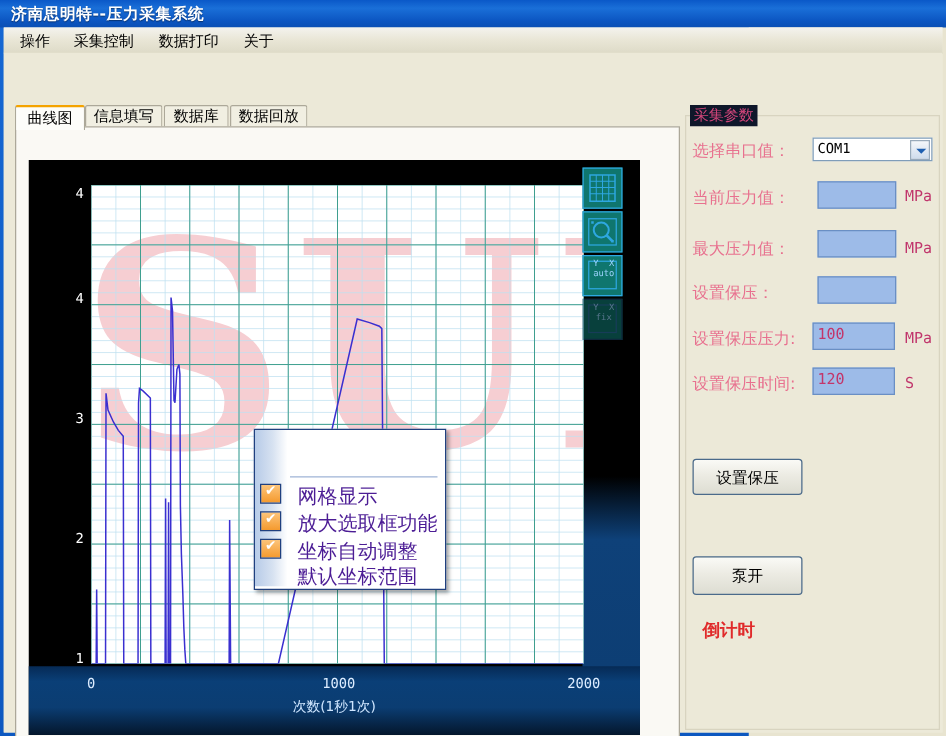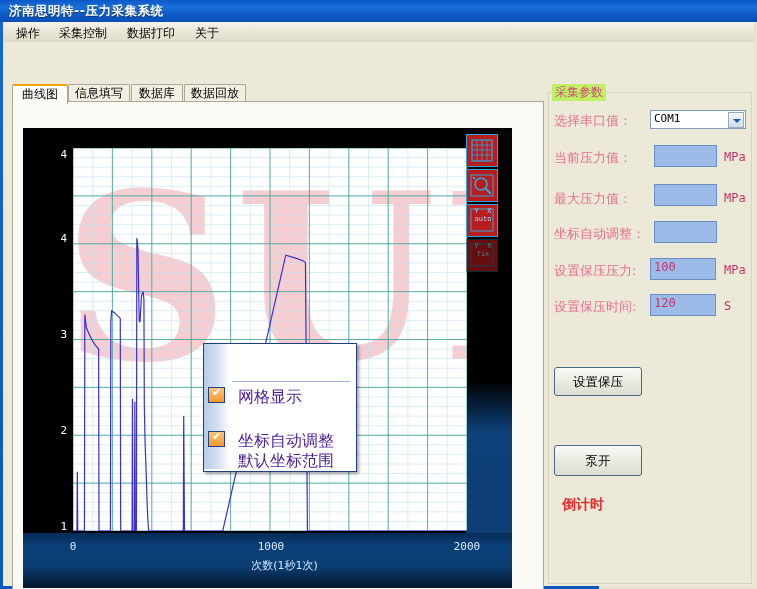--- a/index.html
+++ b/index.html
@@ -50,50 +50,50 @@
   .chart-grad-bottom{position:absolute;left:0;bottom:0;width:489px;height:55px;
      background:linear-gradient(to bottom,#062a55 0%,#0a3f77 22%,#0b3d72 60%,#04162c 100%);}
   .plot{position:absolute;left:50px;top:20px;width:394px;height:383px;background:#ffffff;overflow:hidden;}
 
   .watermark{position:absolute;left:-10px;top:-20px;width:420px;height:420px;
     font-size:230px;color:#f6ccd0;font-family:"DejaVu Serif","Liberation Serif",serif;
     font-weight:bold;letter-spacing:6px;line-height:300px;opacity:.95;white-space:nowrap;}
 
   .ylabel{position:absolute;left:62px;top:20px;color:#9fd4ff;font-size:11px;
      font-family:"DejaVu Sans Mono","Liberation Mono",monospace;white-space:nowrap;}
-  .xlabel{position:absolute;left:0;top:430px;width:489px;text-align:center;color:#cfe6ff;font-size:11px;padding-left:17px;}
+  .xlabel{position:absolute;left:0;top:430px;width:489px;text-align:center;color:#cfe6ff;font-size:11px;}
   .ytick{position:absolute;color:#ffffff;font-size:11px;text-align:right;width:18px;
      font-family:"DejaVu Sans Mono","Liberation Mono",monospace;}
   .xtick{position:absolute;color:#dcecff;font-size:11px;text-align:center;width:44px;
      font-family:"DejaVu Sans Mono","Liberation Mono",monospace;}
 
   .tool-icons{position:absolute;left:443px;top:6px;width:34px;}
   .ticon{position:relative;width:32px;height:33px;margin-bottom:2px;
-    border:1px solid #2ea7e0;background:#b91c1c;box-sizing:border-box;}
+    border:1px solid #2ea7e0;background:#0f766e;box-sizing:border-box;}
   .ticon.dim{border-color:#1b4a6e;opacity:.55;}
   .ticon-lbl{position:absolute;left:0;top:2px;width:32px;text-align:center;color:#9fd4ff;
     font-size:7px;font-family:"DejaVu Sans Mono","Liberation Mono",monospace;line-height:8px;}
 
   
   .ctxmenu{position:absolute;left:180px;top:215px;width:152px;height:127px;
     background:#ffffff;border:1px solid #20407f;box-shadow:2px 2px 3px rgba(0,0,0,.35);}
   .ctx-gutter{position:absolute;left:0;top:0;width:26px;height:125px;
     background:linear-gradient(to right,#b7cbe8 0%,#d7e2f1 55%,#ffffff 100%);}
   .ctx-coord{position:absolute;left:34px;top:4px;color:#000;font-size:11px;line-height:15px;
     font-family:"DejaVu Sans Mono","Liberation Mono",monospace;}
   .ctx-sep{position:absolute;left:28px;top:37px;width:118px;height:1px;background:#9fb4d6;}
   .ctx-row{position:absolute;left:0;width:152px;height:22px;cursor:default;}
   .ctx-chk{position:absolute;left:4px;top:3px;width:17px;height:16px;
     background:linear-gradient(to bottom,#fcc47a,#f59a2e);border:1px solid #20407f;box-sizing:border-box;}
   .ctx-chk:after{content:"✔";position:absolute;left:3px;top:-2px;color:#fff;font-size:11px;}
   .ctx-lbl{position:absolute;left:34px;top:3px;color:#4c1d95;font-size:16px;white-space:nowrap;}
 
   
   .rpanel{position:absolute;left:545px;top:42px;width:204px;height:500px;}
-  .grp-title{position:absolute;left:4px;top:0;color:#d2457a;font-size:12px;background:#bef264;padding:0 3px;z-index:2;}
+  .grp-title{position:absolute;left:4px;top:0;color:#d2457a;font-size:12px;background:#0f172a;padding:0 3px;z-index:2;}
   .grp-box{position:absolute;left:0;top:8px;width:202px;height:490px;border:1px solid #d8d4c0;border-top:1px solid #d8d4c0;}
 
   .rlabel{position:absolute;color:#e8718f;font-size:13px;white-space:nowrap;}
   .rinput{position:absolute;background:#9dbbe8;border:1px solid #6a8fc4;box-sizing:border-box;
     color:#c3366a;font-size:12px;padding:1px 3px;
     font-family:"DejaVu Sans Mono","Liberation Mono",monospace;}
   .runit{position:absolute;color:#c0356b;font-size:12px;
     font-family:"DejaVu Sans Mono","Liberation Mono",monospace;}
   .rselect{position:absolute;background:#fff;border:1px solid #7f9db9;box-sizing:border-box;
     color:#000;font-size:11px;padding:1px 3px;font-family:"DejaVu Sans Mono","Liberation Mono",monospace;}
@@ -285,20 +285,24 @@
             </div>
 
             <div class="ctxmenu">
               <div class="ctx-gutter"></div>
               <div class="ctx-sep"></div>
 
               <div class="ctx-row" style="top:40px;">
                 <span class="ctx-chk"></span>
                 <span class="ctx-lbl">网格显示</span>
               </div>
+              <div class="ctx-row" style="top:62px;">
+                <span class="ctx-chk"></span>
+                <span class="ctx-lbl">放大选取框功能</span>
+              </div>
               <div class="ctx-row" style="top:84px;">
                 <span class="ctx-chk"></span>
                 <span class="ctx-lbl">坐标自动调整</span>
               </div>
               <div class="ctx-row" style="top:104px;">
                 <span class="ctx-lbl">默认坐标范围</span>
               </div>
             </div>
           </div>
         </div>
@@ -314,21 +318,21 @@
           </div>
 
           <div class="rlabel" style="left:6px;top:65px;">当前压力值：</div>
           <div class="rinput" style="left:106px;top:61px;width:63px;height:22px;"></div>
           <div class="runit" style="left:176px;top:66px;">MPa</div>
 
           <div class="rlabel" style="left:6px;top:106px;">最大压力值：</div>
           <div class="rinput" style="left:106px;top:100px;width:63px;height:22px;"></div>
           <div class="runit" style="left:176px;top:107px;">MPa</div>
 
-          <div class="rlabel" style="left:6px;top:141px;">坐标自动调整：</div>
+          <div class="rlabel" style="left:6px;top:141px;">设置保压：</div>
           <div class="rinput" style="left:106px;top:137px;width:63px;height:22px;"></div>
 
           <div class="rlabel" style="left:6px;top:178px;">设置保压压力:</div>
           <div class="rinput" style="left:102px;top:174px;width:66px;height:22px;">100</div>
           <div class="runit" style="left:176px;top:179px;">MPa</div>
 
           <div class="rlabel" style="left:6px;top:214px;">设置保压时间:</div>
           <div class="rinput" style="left:102px;top:210px;width:66px;height:22px;">120</div>
           <div class="runit" style="left:176px;top:215px;">S</div>
 

